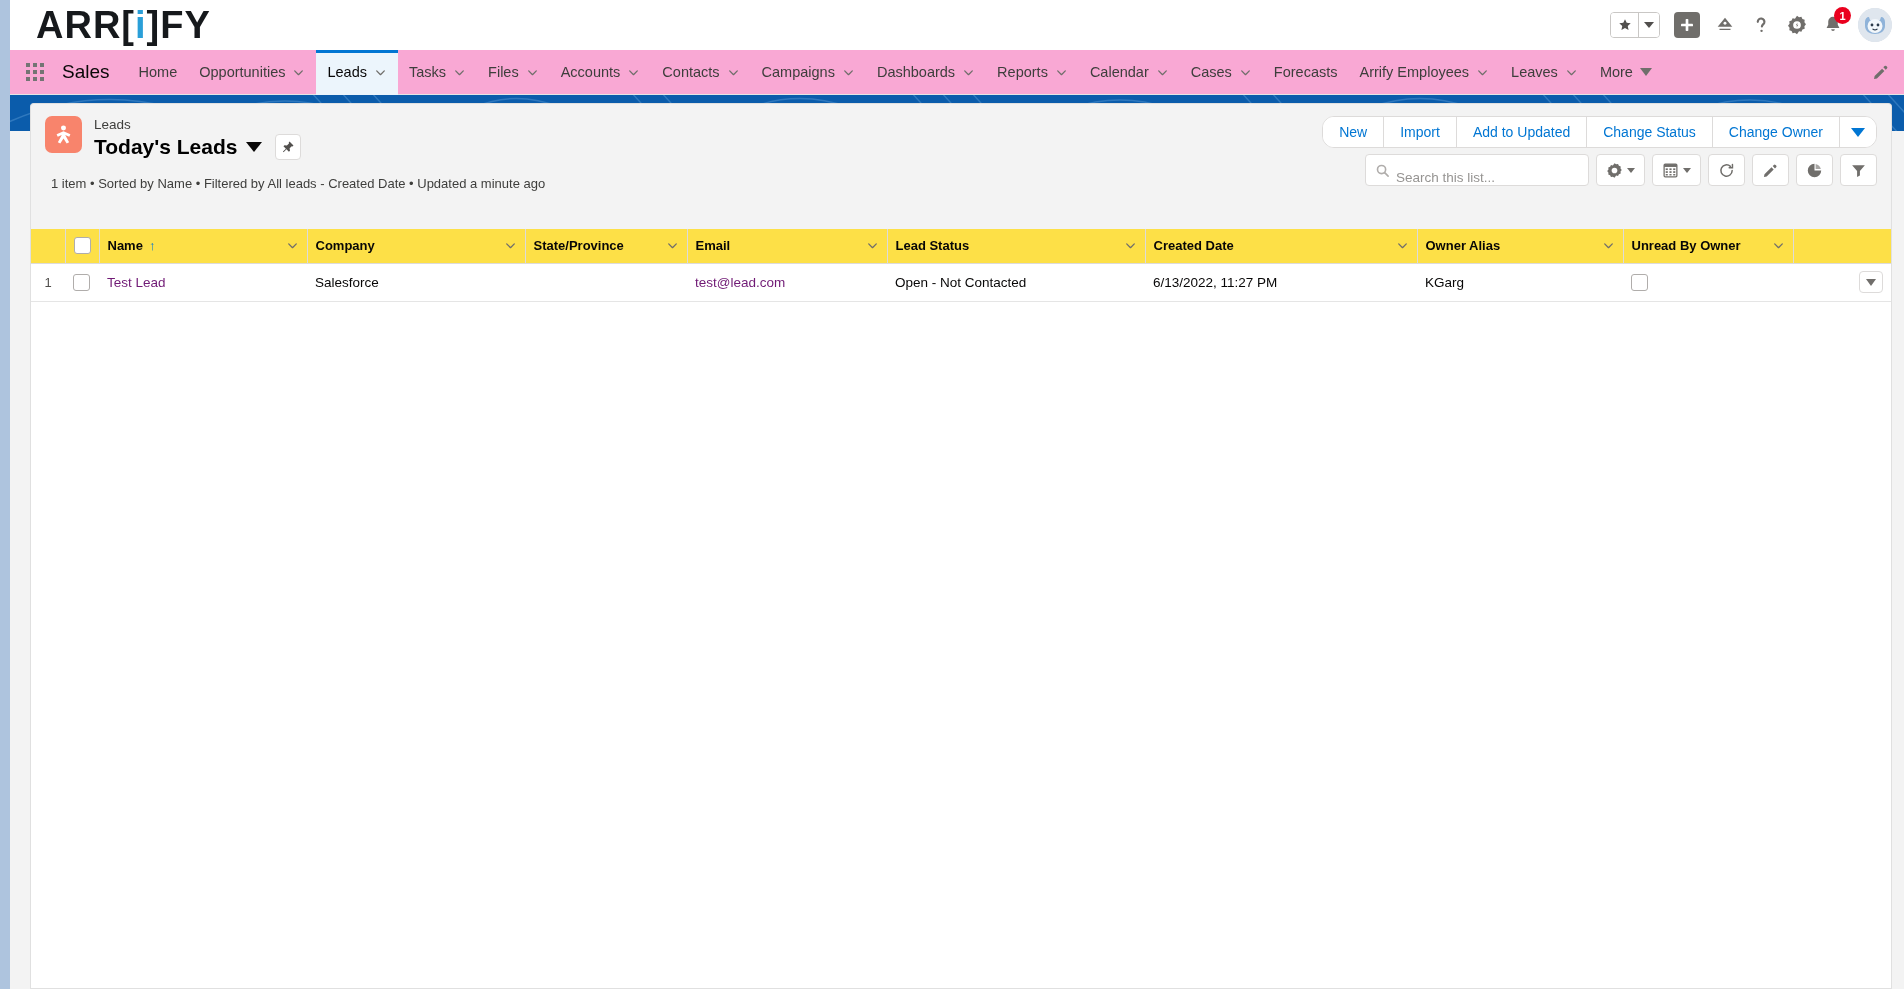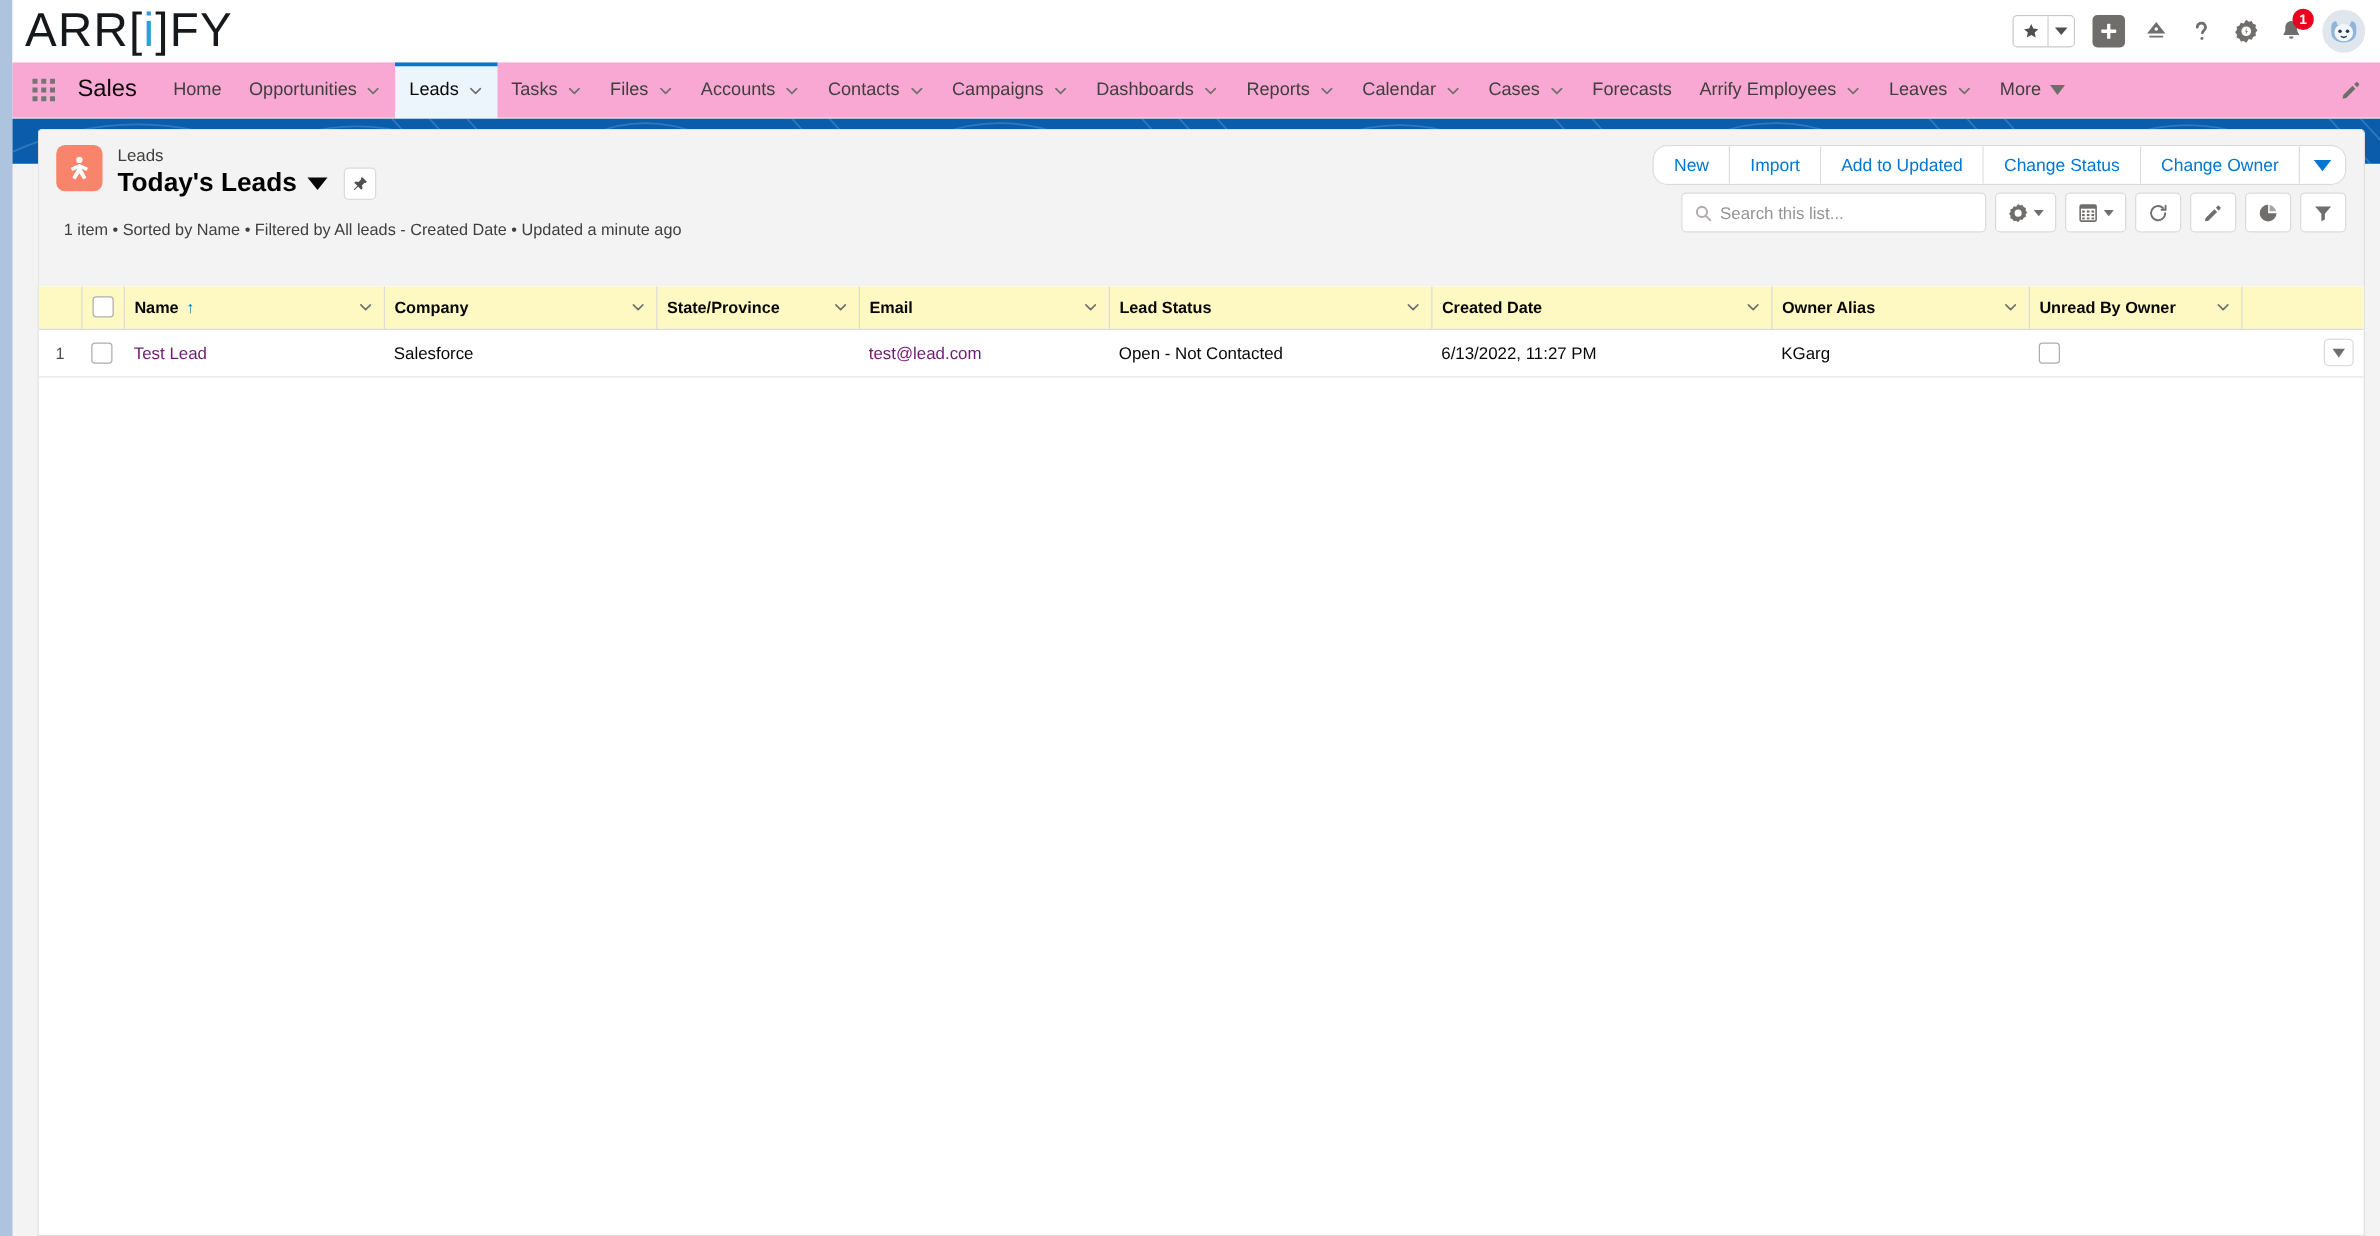--- a/index.html
+++ b/index.html
@@ -16,22 +16,22 @@
     background: #aec4de;
   }
 
   
   #global-header {
     position: absolute; left: 10px; top: 0; right: 0; height: 50px;
     background: #ffffff;
     display: flex; align-items: center;
   }
   #brand-logo {
-    margin-left: 10px;
-    font-size: 38px; font-weight: 400; letter-spacing: 1px;
+    margin-left: 26px;
+    font-size: 38px; font-weight: 700; letter-spacing: 1px;
     color: #16191c; line-height: 1;
     font-family: "Liberation Sans", sans-serif;
     white-space: nowrap;
   }
   #brand-logo .accent { color: #2a9fd8; }
 
   #global-search-wrap {
     position: absolute; left: 690px; top: 8px; width: 450px; height: 33px;
   }
   #global-search {
@@ -171,22 +171,22 @@
   #list-meta {
     position: absolute; left: 20px; top: 72px;
     font-size: 13px; color: #3e3e3c; white-space: nowrap;
   }
 
   #list-controls {
     position: absolute; right: 14px; top: 50px;
     display: flex; align-items: stretch; gap: 7px; height: 32px;
   }
   #list-search {
-    width: 244px; height: 32px; border: 1px solid #dddbda; border-radius: 4px;
-    background: #fff; display: flex; align-items: center; padding-left: 30px;
+    width: 224px; height: 32px; border: 1px solid #dddbda; border-radius: 4px;
+    background: #fff; display: flex; align-items: flex-end; padding-left: 30px;
     position: relative; font-size: 13.5px; color: #969492;
   }
   #list-search .searchglyph2 {
     position: absolute; left: 9px; top: 8px; width: 15px; height: 15px;
     color: #b0adab;
   }
   .ctl-btn {
     height: 32px; border: 1px solid #dddbda; border-radius: 4px; background: #fff;
     display: flex; align-items: center; justify-content: center; gap: 4px;
     padding: 0 9px; cursor: pointer; color: #706e6b;
@@ -196,21 +196,21 @@
     border-right: 4px solid transparent; border-top: 5px solid #706e6b; }
 
   
   #table-wrap {
     position: absolute; left: 30px; top: 229px; right: 12px; bottom: 0;
     background: #fff; border: 1px solid #e0e0e0; border-top: none;
     overflow: hidden;
   }
   table { width: 100%; border-collapse: collapse; table-layout: fixed; }
   thead th {
-    background: #fef9c3; height: 34px;
+    background: #fde047; height: 34px;
     border-bottom: 1px solid #dddbda; border-right: 1px solid #dddbda;
     font-size: 13px; font-weight: bold; color: #080707;
     text-align: left; padding: 0 8px; vertical-align: middle;
   }
   thead th:last-child { border-right: none; }
   .th-inner { display: flex; align-items: center; width: 100%; }
   .th-label { white-space: nowrap; overflow: hidden; text-overflow: ellipsis; }
   .th-caret {
     margin-left: auto; width: 13px; height: 13px; color: #706e6b; flex: none;
     cursor: pointer;

